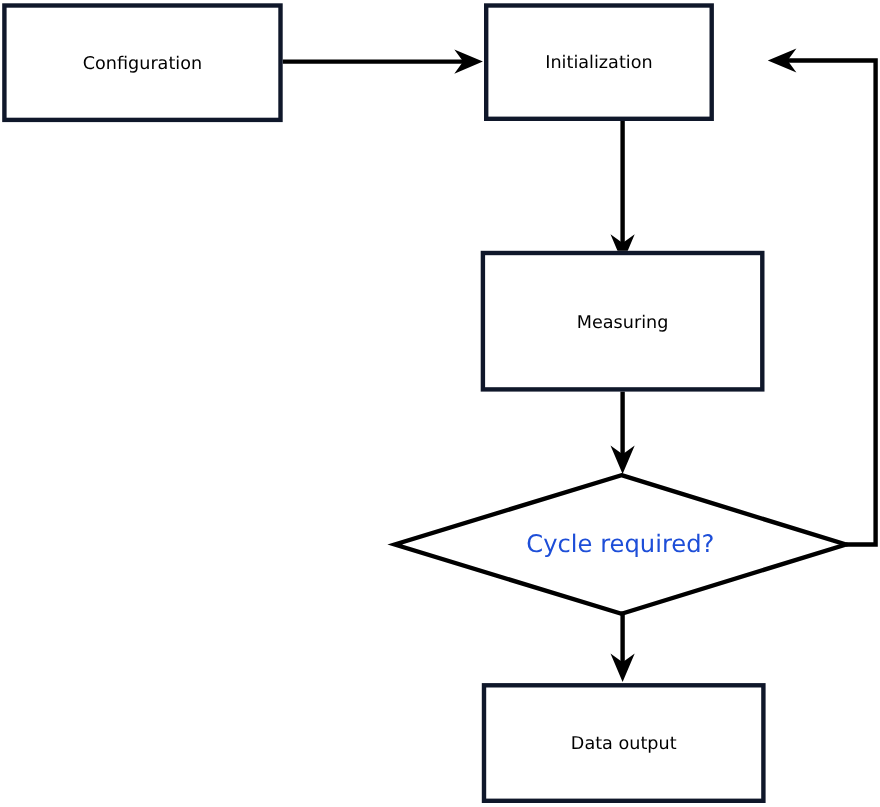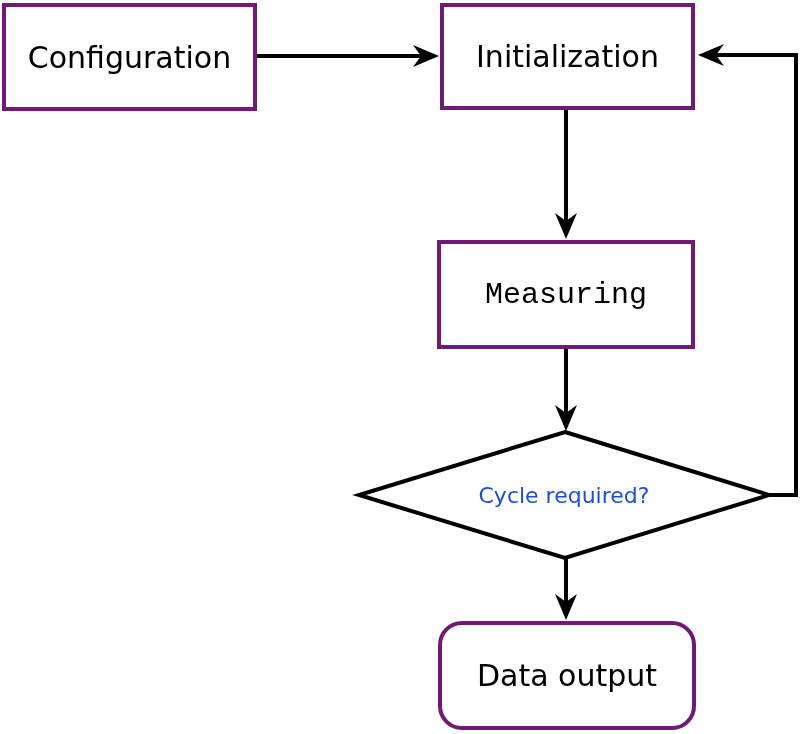--- a/index.html
+++ b/index.html
@@ -18,26 +18,26 @@
   .edges-layer {
     position: absolute;
     left: 0;
     top: 0;
     width: 800px;
     height: 734px;
   }
   .node-rect {
     position: absolute;
     box-sizing: border-box;
-    border: 4px solid #701a75;
+    border: 4px solid #0f172a;
     background: #ffffff;
     display: flex;
     align-items: center;
     justify-content: center;
-    font-size: 30px;
+    font-size: 16px;
     color: #000000;
     white-space: nowrap;
   }
   .diamond-label {
     position: absolute;
     display: flex;
     align-items: center;
     justify-content: center;
     font-size: 22px;
     color: #1d4ed8;
@@ -91,29 +91,29 @@
     <g>
       <polyline class="edge-line" points="769,495 796,495 796,55 712,55"></polyline>
       <polygon class="arrowhead" points="698,55 724,44 716,55 724,66"></polygon>
     </g>
   </svg>
 
   <div class="node-rect" style="left:2px; top:3px; width:255px; height:108px;">
     <span>Configuration</span>
   </div>
 
-  <div class="node-rect" style="left:440px; top:3px; width:255px; height:107px;">
+  <div class="node-rect" style="left:440px; top:3px; width:209px; height:107px;">
     <span>Initialization</span>
   </div>
 
-  <div class="node-rect" style="left:437px; top:240px; width:258px; height:109px;font-family:Liberation Mono, monospace;">
+  <div class="node-rect" style="left:437px; top:228px; width:258px; height:128px;">
     <span>Measuring</span>
   </div>
 
   <div class="diamond-label" style="left:414px; top:475px; width:300px; height:40px;">
     <span>Cycle required?</span>
   </div>
 
-  <div class="node-rect" style="left:438px; top:621px; width:258px; height:109px;border-radius:24px;">
+  <div class="node-rect" style="left:438px; top:621px; width:258px; height:109px;">
     <span>Data output</span>
   </div>
 
 </div>
 
 </body></html>

